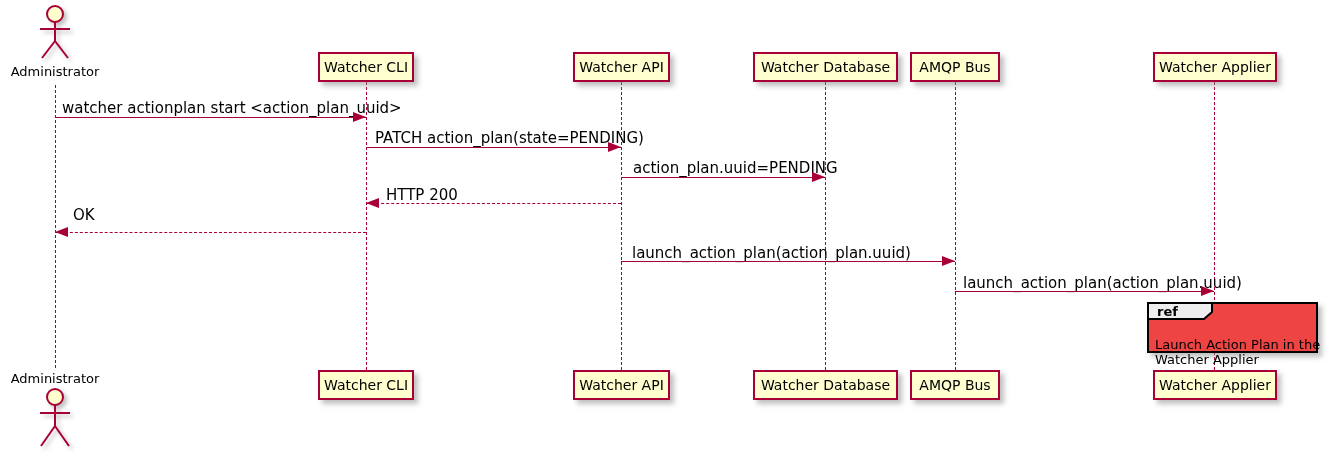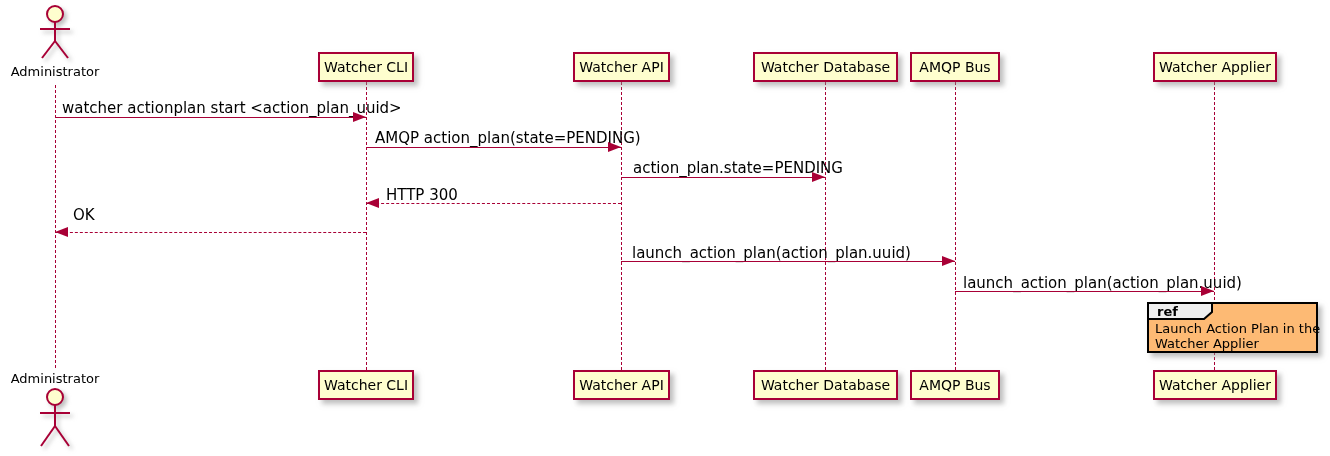--- a/index.html
+++ b/index.html
@@ -18,26 +18,26 @@
   .actor-label{position:absolute;width:110px;text-align:center;font-size:13px;white-space:nowrap;}
   .actor-svg{position:absolute;filter:drop-shadow(3px 3px 2px rgba(150,150,150,0.6));}
   .mlabel{position:absolute;font-size:15px;line-height:15px;white-space:nowrap;}
   .mline{position:absolute;height:0;border-top:1px solid #A80036;}
   .mline.dashed{border-top-style:dashed;}
   .arr{position:absolute;width:0;height:0;border-top:5px solid transparent;border-bottom:5px solid transparent;}
   .arr.right{border-left:13px solid #A80036;}
   .arr.left{border-right:13px solid #A80036;}
   .refbox{
     position:absolute;left:1147px;top:302px;width:171px;height:51px;box-sizing:border-box;
-    background:#fdba74;border:2px solid #000;
+    background:#ef4444;border:2px solid #000;
     box-shadow:4px 4px 5px rgba(140,140,140,0.55);
   }
   .refhead{position:absolute;left:-2px;top:-2px;width:66px;height:18px;}
   .reflabel{position:absolute;left:8px;top:0px;font-size:13px;font-weight:bold;}
-  .refline{position:absolute;left:6px;font-size:13px;white-space:nowrap;}
+  .refline{position:absolute;left:6px;font-size:13px;white-space:nowrap;margin-top:16px;}
 </style>
 </head>
 <body>
 
 <div class="canvas">
 
   <div class="lifeline" style="left:55px;top:85px;height:283px;"></div>
   <div class="lifeline" style="left:366px;top:82px;height:288px;"></div>
   <div class="lifeline" style="left:621px;top:82px;height:288px;"></div>
   <div class="lifeline" style="left:825px;top:82px;height:288px;"></div>
@@ -71,29 +71,29 @@
   <div class="pbox" style="left:318px;top:370px;width:96px;">Watcher CLI</div>
   <div class="pbox" style="left:573px;top:370px;width:97px;">Watcher API</div>
   <div class="pbox" style="left:753px;top:370px;width:145px;">Watcher Database</div>
   <div class="pbox" style="left:910px;top:370px;width:90px;">AMQP Bus</div>
   <div class="pbox" style="left:1153px;top:370px;width:124px;">Watcher Applier</div>
 
   <div class="mlabel" style="left:62px;top:101px;">watcher actionplan start &lt;action_plan_uuid&gt;</div>
   <div class="mline" style="left:55px;top:117px;width:311px;"></div>
   <div class="arr right" style="left:353px;top:112px;"></div>
 
-  <div class="mlabel" style="left:375px;top:131px;">AMQP action_plan(state=PENDING)</div>
+  <div class="mlabel" style="left:375px;top:131px;">PATCH action_plan(state=PENDING)</div>
   <div class="mline" style="left:366px;top:147px;width:255px;"></div>
   <div class="arr right" style="left:608px;top:142px;"></div>
 
-  <div class="mlabel" style="left:633px;top:161px;">action_plan.state=PENDING</div>
+  <div class="mlabel" style="left:633px;top:161px;">action_plan.uuid=PENDING</div>
   <div class="mline" style="left:621px;top:177px;width:204px;"></div>
   <div class="arr right" style="left:812px;top:172px;"></div>
 
-  <div class="mlabel" style="left:386px;top:188px;">HTTP 300</div>
+  <div class="mlabel" style="left:386px;top:188px;">HTTP 200</div>
   <div class="mline dashed" style="left:366px;top:203px;width:255px;"></div>
   <div class="arr left" style="left:366px;top:198px;"></div>
 
   <div class="mlabel" style="left:73px;top:208px;">OK</div>
   <div class="mline dashed" style="left:55px;top:232px;width:311px;"></div>
   <div class="arr left" style="left:55px;top:227px;"></div>
 
   <div class="mlabel" style="left:632px;top:246px;">launch_action_plan(action_plan.uuid)</div>
   <div class="mline" style="left:621px;top:261px;width:334px;"></div>
   <div class="arr right" style="left:942px;top:256px;"></div>

